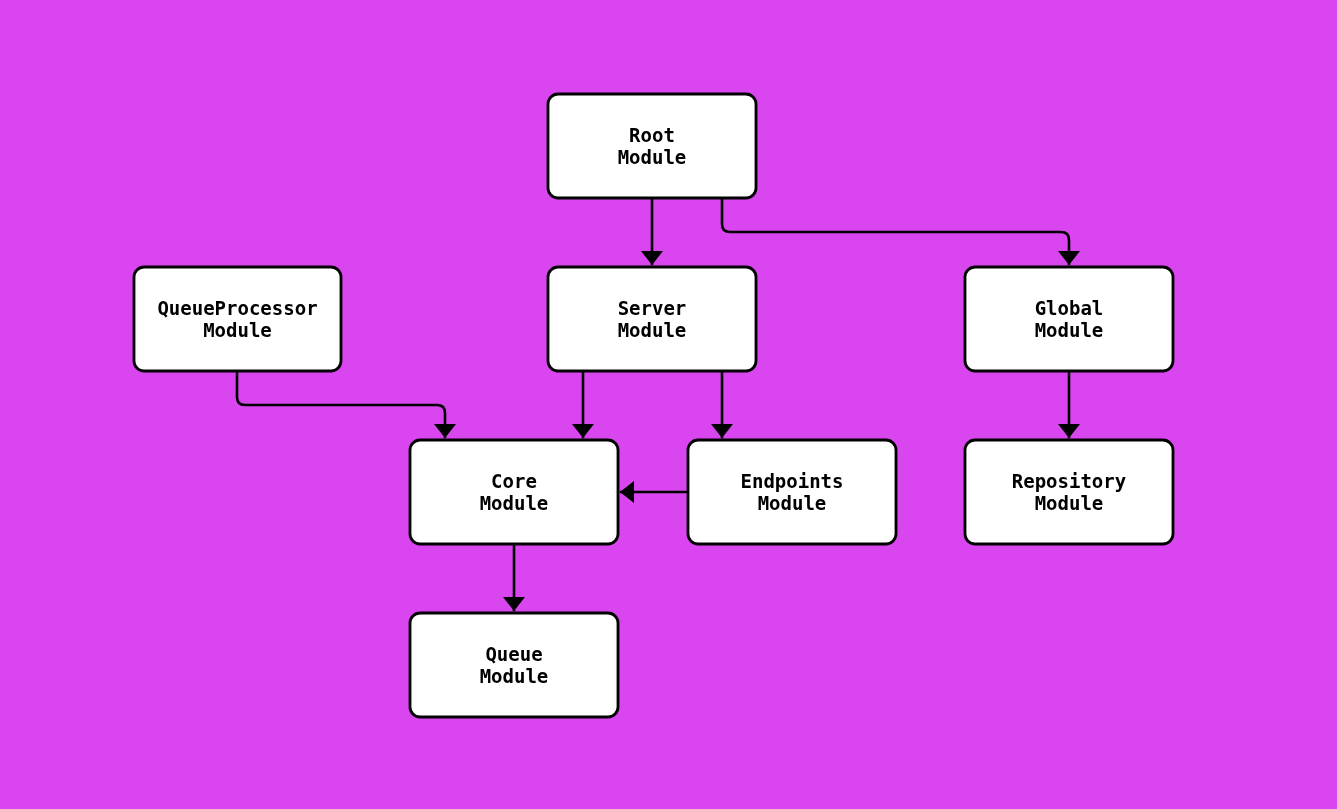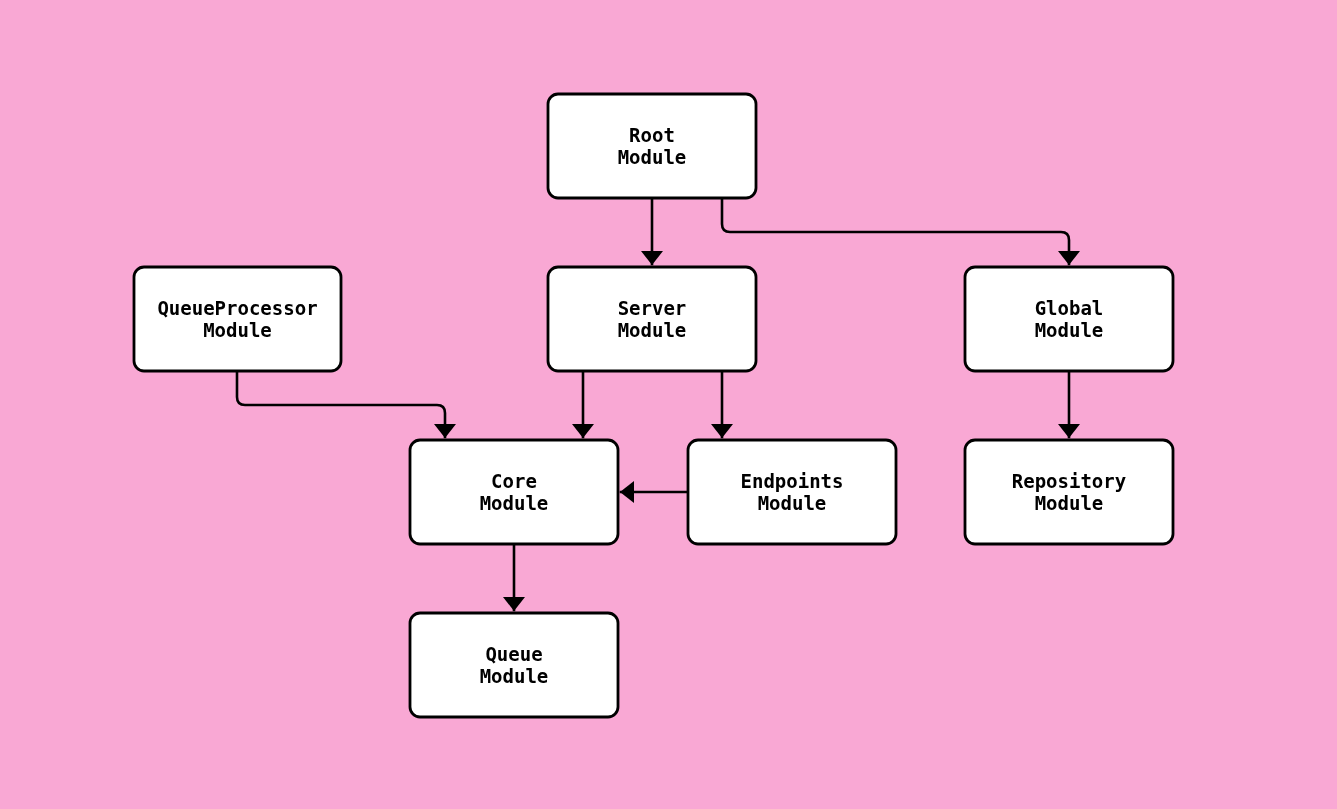--- a/index.html
+++ b/index.html
@@ -27,21 +27,21 @@
   .node-label {
     font-family: "DejaVu Sans Mono", "Liberation Mono", monospace;
     font-weight: 700;
     font-size: 19px;
     text-anchor: middle;
   }
 </style>
 </head>
 <body>
 
-<div id="diagram-wrap" style="background: #f9a8d4; text-align: right;">
+<div id="diagram-wrap" style="background: #d946ef; text-align: right;">
   <svg class="flowchart" id="diagram-svg" width="1337" height="809" viewBox="0 0 1337 809" xmlns="http://www.w3.org/2000/svg">
     <defs>
       <marker id="arrow" markerUnits="userSpaceOnUse" markerWidth="16" markerHeight="24" refX="13" refY="11" orient="auto">
         <path id="arrowhead-path" d="M0,0 L14,11 L0,22 Z" fill="#000000"></path>
       </marker>
     </defs>
     <g id="edges-layer">
         <path class="edge" d="M652,198 L652,264" stroke="#000000" marker-end="url(#arrow)"></path>
         <path class="edge" d="M722,198 L722,224 Q722,232 730,232 L1061,232 Q1069,232 1069,240 L1069,264" stroke="#000000" marker-end="url(#arrow)"></path>
         <path class="edge" d="M237,371 L237,397 Q237,405 245,405 L437,405 Q445,405 445,413 L445,437" stroke="#000000" marker-end="url(#arrow)"></path>

